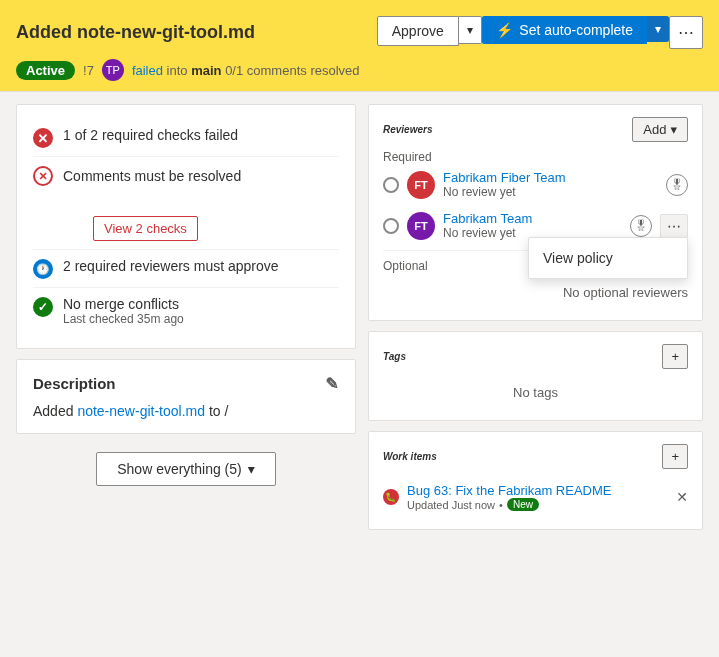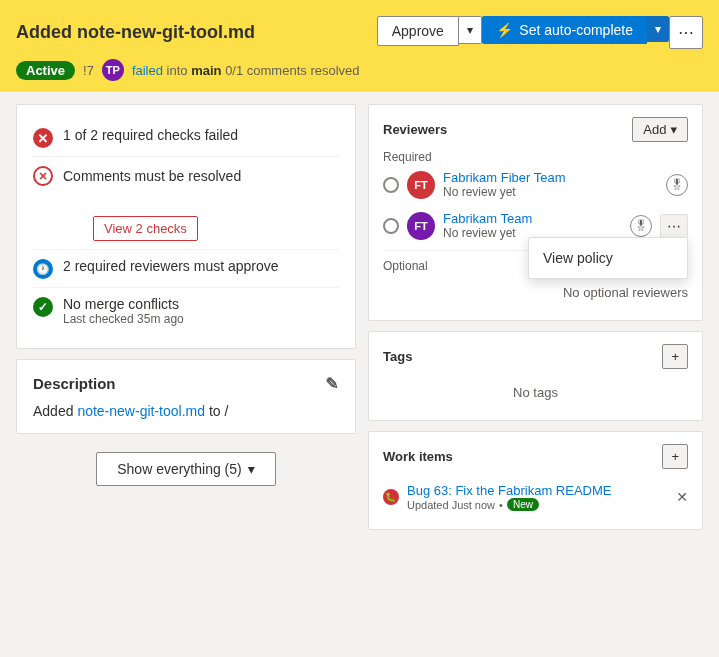--- a/index.html
+++ b/index.html
@@ -106,21 +106,21 @@
     .avatar-tp {
       width: 22px;
       height: 22px;
       border-radius: 50%;
       background: #7719aa;
       color: #fff;
       display: flex;
       align-items: center;
       justify-content: center;
       font-size: 11px;
-      font-weight: 700;
+      font-weight: 400;
     }
     .link-blue { color: #0078d4; text-decoration: none; }
     .link-dark { color: #323130; text-decoration: none; font-weight: 600; }
 
     
     .tabs {
       display: flex;
       gap: 0;
     }
     .tab {
@@ -257,23 +257,24 @@
       border-radius: 2px;
       padding: 12px 14px;
     }
     .section-header {
       display: flex;
       align-items: center;
       justify-content: space-between;
       margin-bottom: 8px;
     }
     .section-title {
-      font-size: 13px;
+      font-size: 10px;
       font-weight: 600;
       color: #323130;
+      font-style: italic;
     }
     .btn-add {
       background: #f3f2f1;
       border: 1px solid #8a8886;
       padding: 4px 10px;
       border-radius: 2px;
       cursor: pointer;
       font-size: 13px;
       color: #323130;
       display: flex;

